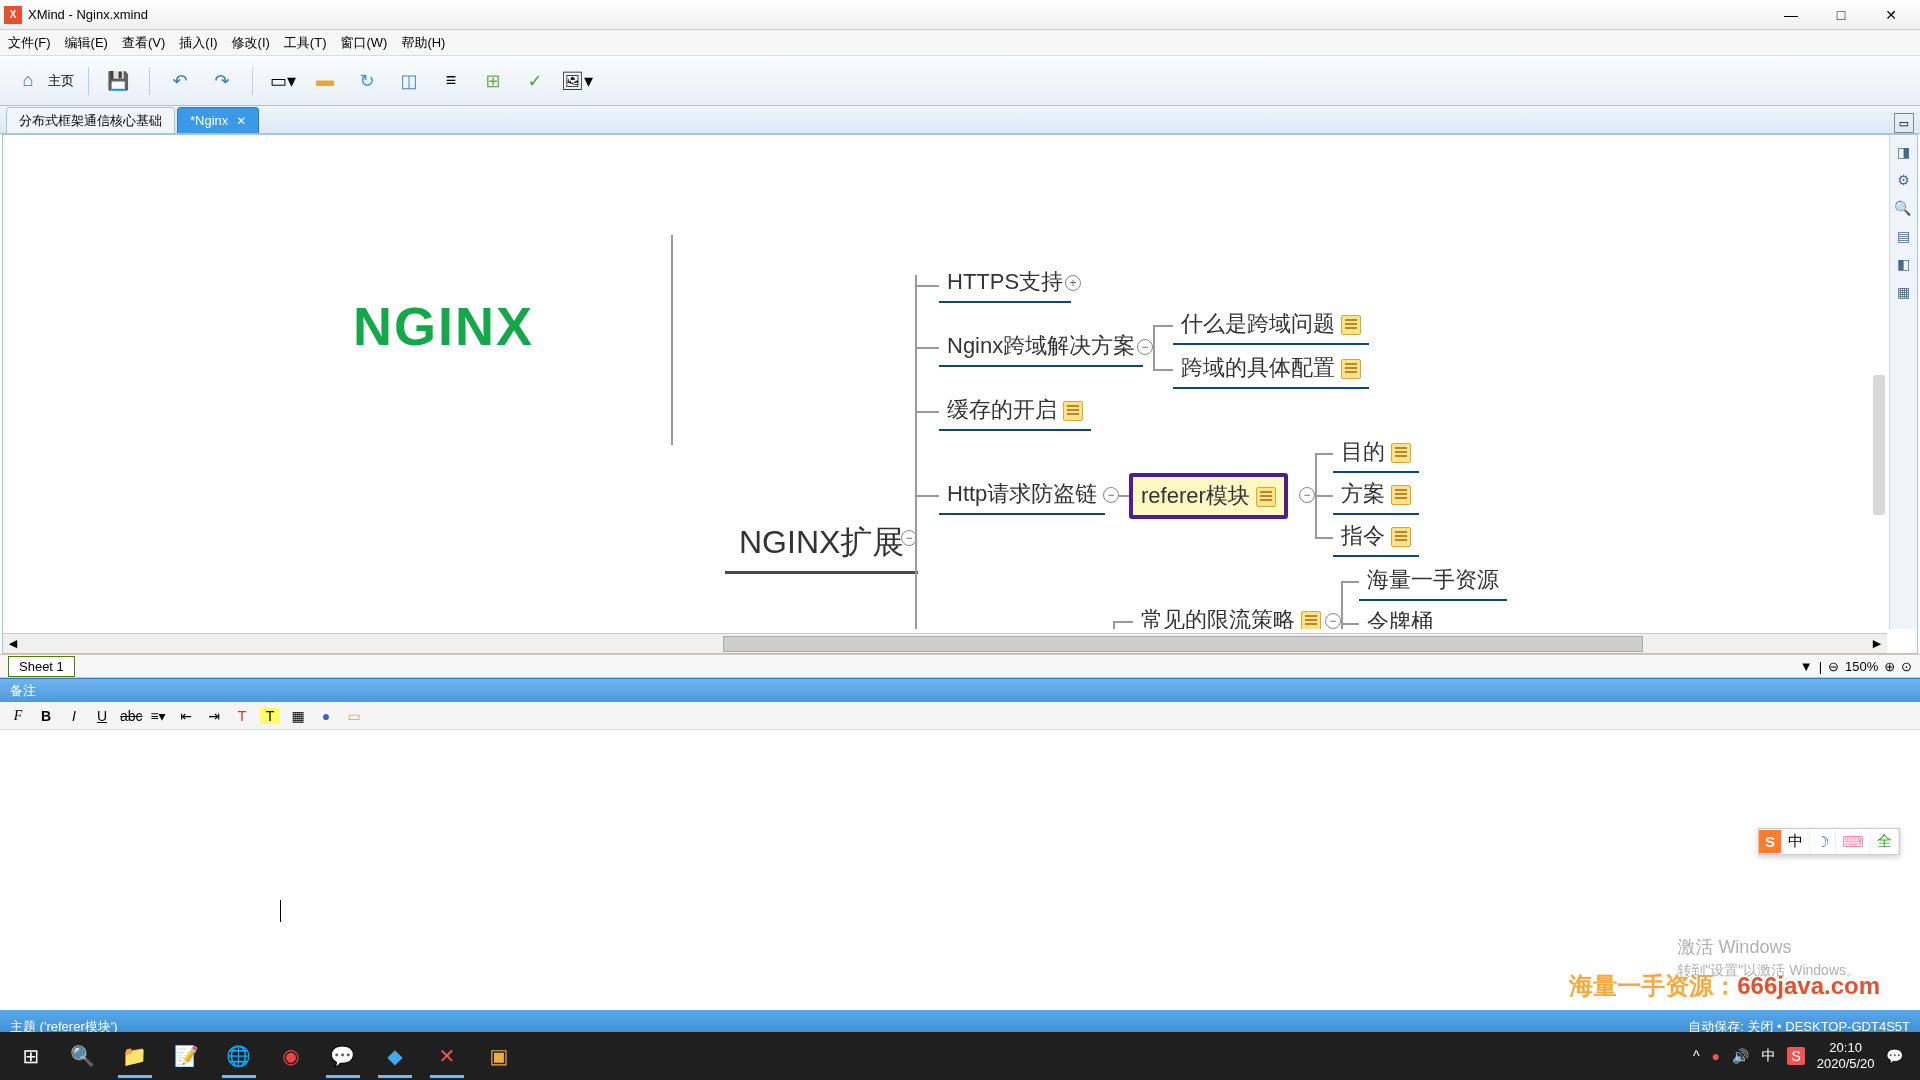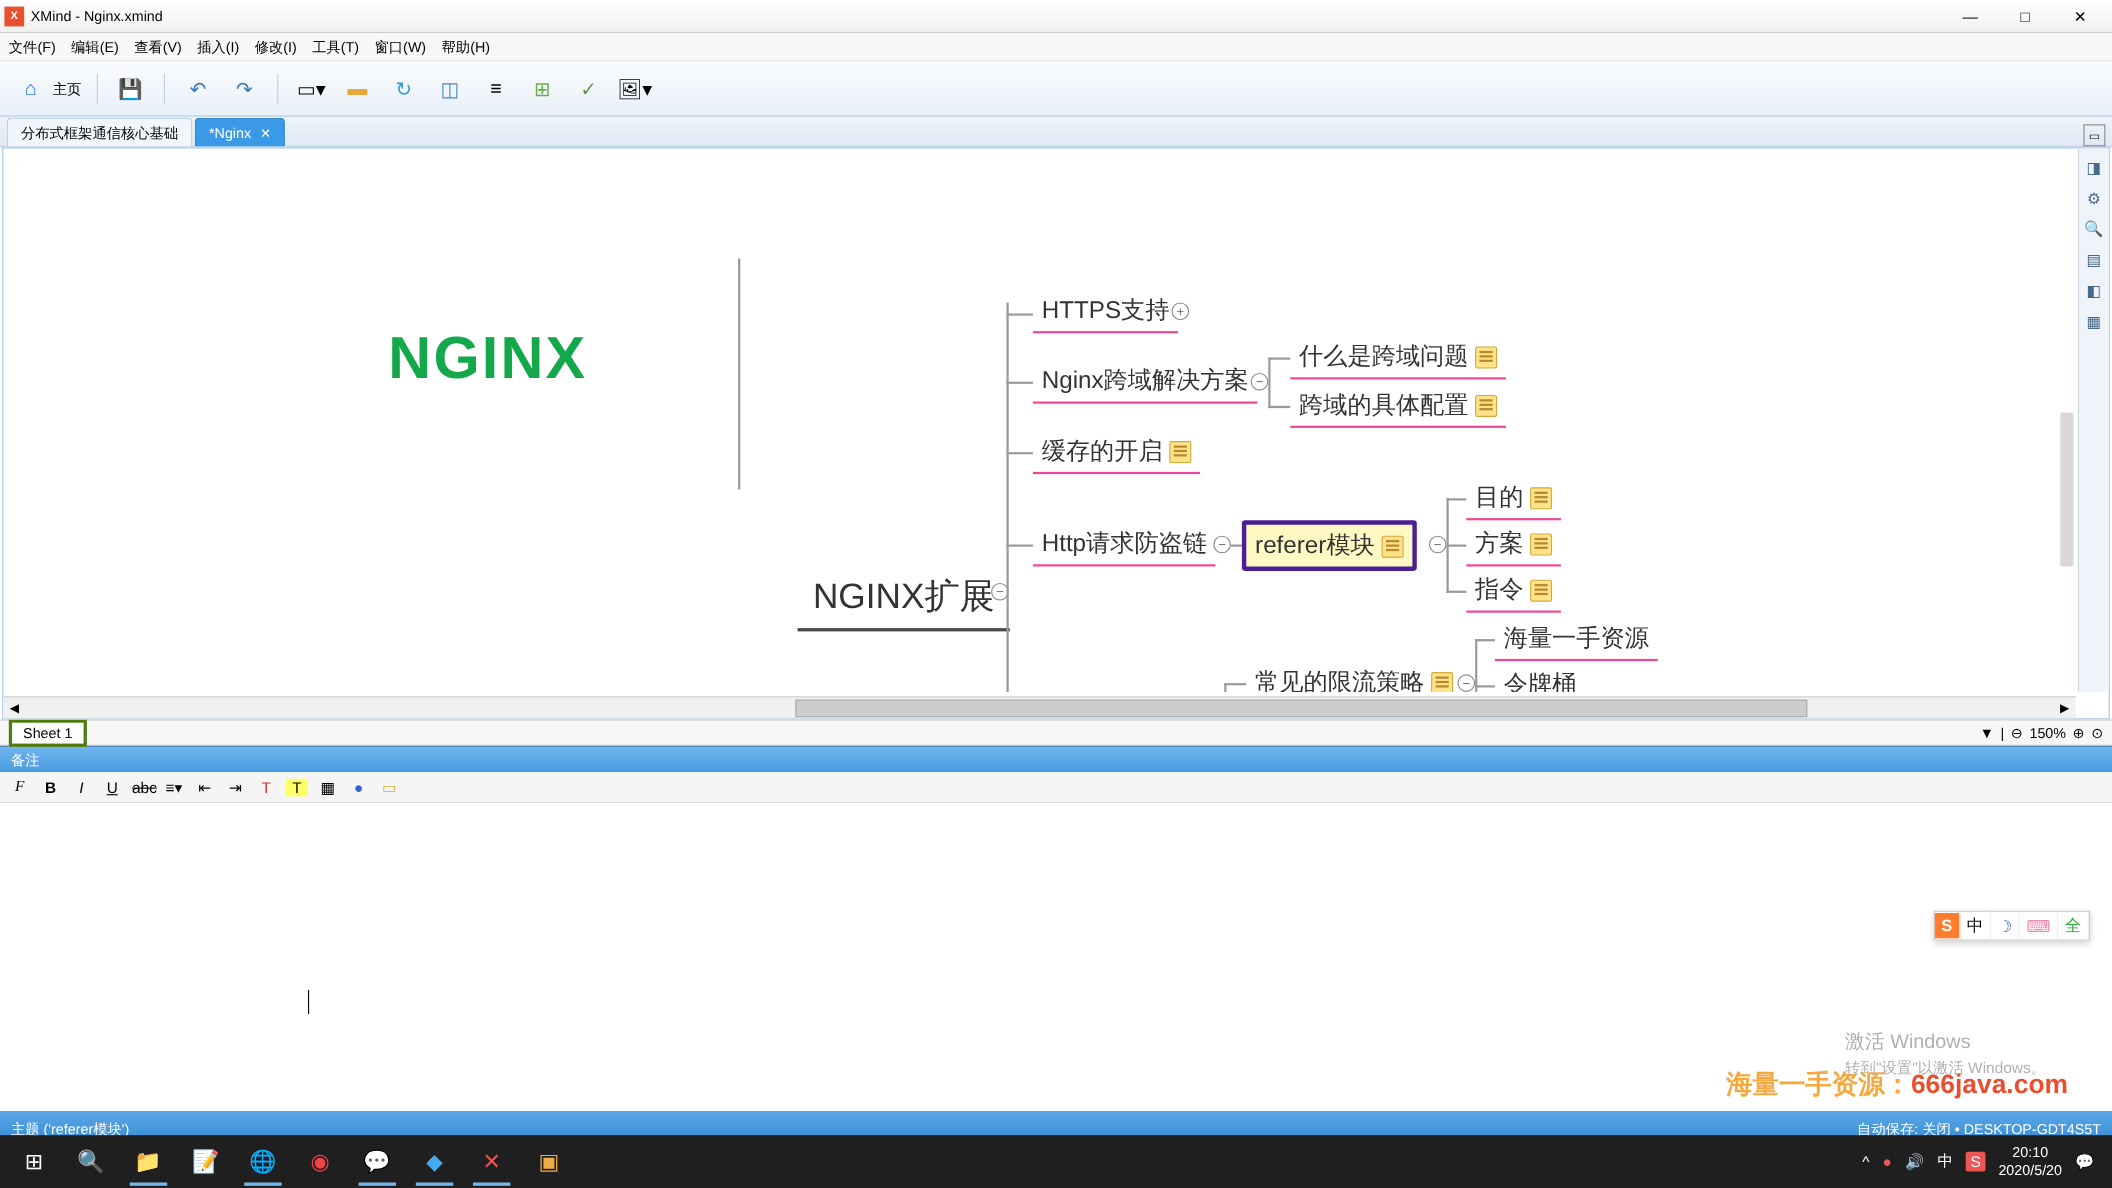--- a/index.html
+++ b/index.html
@@ -26,21 +26,21 @@
 .canvas-wrap{position:relative;height:520px;background:#fff;border:1px solid #a8c4dd;margin:0 2px}
 .canvas{position:absolute;inset:0 30px 24px 0;overflow:hidden}
 .rside{position:absolute;right:0;top:0;width:28px;height:calc(100% - 24px);background:#eef4fa;border-left:1px solid #c8d8e6;display:flex;flex-direction:column;align-items:center;gap:10px;padding-top:8px}
 .rside span{width:18px;height:18px;font-size:14px;cursor:pointer;color:#4a6a8a;display:flex;align-items:center;justify-content:center}
 .hscroll{position:absolute;bottom:0;left:0;right:30px;height:20px;background:#f0f0f0;border-top:1px solid #ccc;display:flex;align-items:center}
 .hscroll .thumb{position:absolute;left:720px;width:920px;height:16px;background:#cdcdcd;border:1px solid #aaa;top:2px}
 .hscroll .arr{width:20px;height:18px;display:flex;align-items:center;justify-content:center;font-size:11px;cursor:pointer}
 .hscroll .arr.r{margin-left:auto}
 .vscroll-thumb{position:absolute;right:32px;top:240px;width:12px;height:140px;background:#d8d8d8;border-radius:2px}
 .sheetbar{height:24px;background:#f7f7f7;border-top:1px solid #ccc;border-bottom:1px solid #ccc;display:flex;align-items:center;padding:0 8px;font-size:13px}
-.sheetbar .sheet{padding:2px 10px;border:3px solid #4d7c0f;background:#fff;cursor:pointer}
+.sheetbar .sheet{padding:2px 10px;border:1px solid #4d7c0f;background:#fff;cursor:pointer}
 .sheetbar .zoom{margin-left:auto;display:flex;align-items:center;gap:6px;font-size:13px}
 .sheetbar .zoom span{cursor:pointer}
 .notes-hdr{height:24px;background:linear-gradient(#6fb4ed,#4a9ae0);color:#fff;font-size:13px;display:flex;align-items:center;padding:0 10px;border-top:1px solid #3a7ab8}
 .notes-tb{height:28px;background:#f5f5f5;border-bottom:1px solid #ddd;display:flex;align-items:center;padding:0 8px;gap:8px;font-size:14px}
 .notes-tb span{cursor:pointer;width:20px;text-align:center}
 .notes-area{height:280px;background:#fff;position:relative;padding:10px}
 .notes-area .cursor{position:absolute;left:280px;top:170px;width:1px;height:22px;background:#000}
 .watermark{position:absolute;right:40px;bottom:8px;font-size:24px;font-weight:bold;color:#f5a93d}
 .watermark b{color:#e94f2e}
 .activate{position:absolute;right:60px;bottom:30px;color:#b0b0b0;font-size:18px;text-align:left}
@@ -50,21 +50,21 @@
 .taskbar{position:absolute;bottom:0;left:0;right:0;height:48px;background:#1f1f1f;display:flex;align-items:center;padding:0 6px;gap:2px}
 .taskbar .tb{width:50px;height:44px;display:flex;align-items:center;justify-content:center;color:#fff;font-size:20px;cursor:pointer;position:relative}
 .taskbar .tb.active::after{content:"";position:absolute;bottom:0;left:8px;right:8px;height:3px;background:#76b9ed}
 .taskbar .tray{margin-left:auto;display:flex;align-items:center;gap:12px;color:#fff;font-size:14px;padding-right:10px}
 .taskbar .clock{text-align:center;font-size:13px;line-height:1.2}
 .ime{position:absolute;right:20px;top:828px;background:#fff;border:1px solid #ccc;display:flex;align-items:center;font-size:15px;box-shadow:0 2px 6px rgba(0,0,0,.2)}
 .ime span{padding:3px 6px;border-right:1px solid #eee}
 .ime .s{background:#ff7b2e;color:#fff;font-weight:bold}
 
 .node{position:absolute;font-size:22px;color:#333;padding:4px 8px;white-space:nowrap}
-.node.bor{border-bottom:2px solid #ec4899}
+.node.bor{border-bottom:2px solid #0c4a6e}
 .node.root{font-size:32px;font-weight:500;border-bottom:3px solid #4a4a4a;padding:6px 14px}
 .node.sel{border:4px solid #4c1d95;border-radius:3px;background:#fef9c3}
 .note-ico{display:inline-block;width:20px;height:20px;background:#ffe28a;border:1px solid #d4a93a;border-radius:2px;margin-left:6px;vertical-align:middle;position:relative}
 .note-ico::after{content:"";position:absolute;left:3px;top:3px;right:3px;height:2px;background:#b8872a;box-shadow:0 4px 0 #b8872a,0 8px 0 #b8872a}
 .tog{position:absolute;width:16px;height:16px;border:1.5px solid #888;border-radius:50%;background:#fff;font-size:12px;display:flex;align-items:center;justify-content:center;color:#666;cursor:pointer}
 .logo{position:absolute;left:350px;top:160px;font-size:54px;font-weight:900;color:#15a84a;letter-spacing:2px;font-family:Arial}
 .vline{position:absolute;width:2px;background:#999}
 .hline{position:absolute;height:2px;background:#999}
 </style>
 </head>

